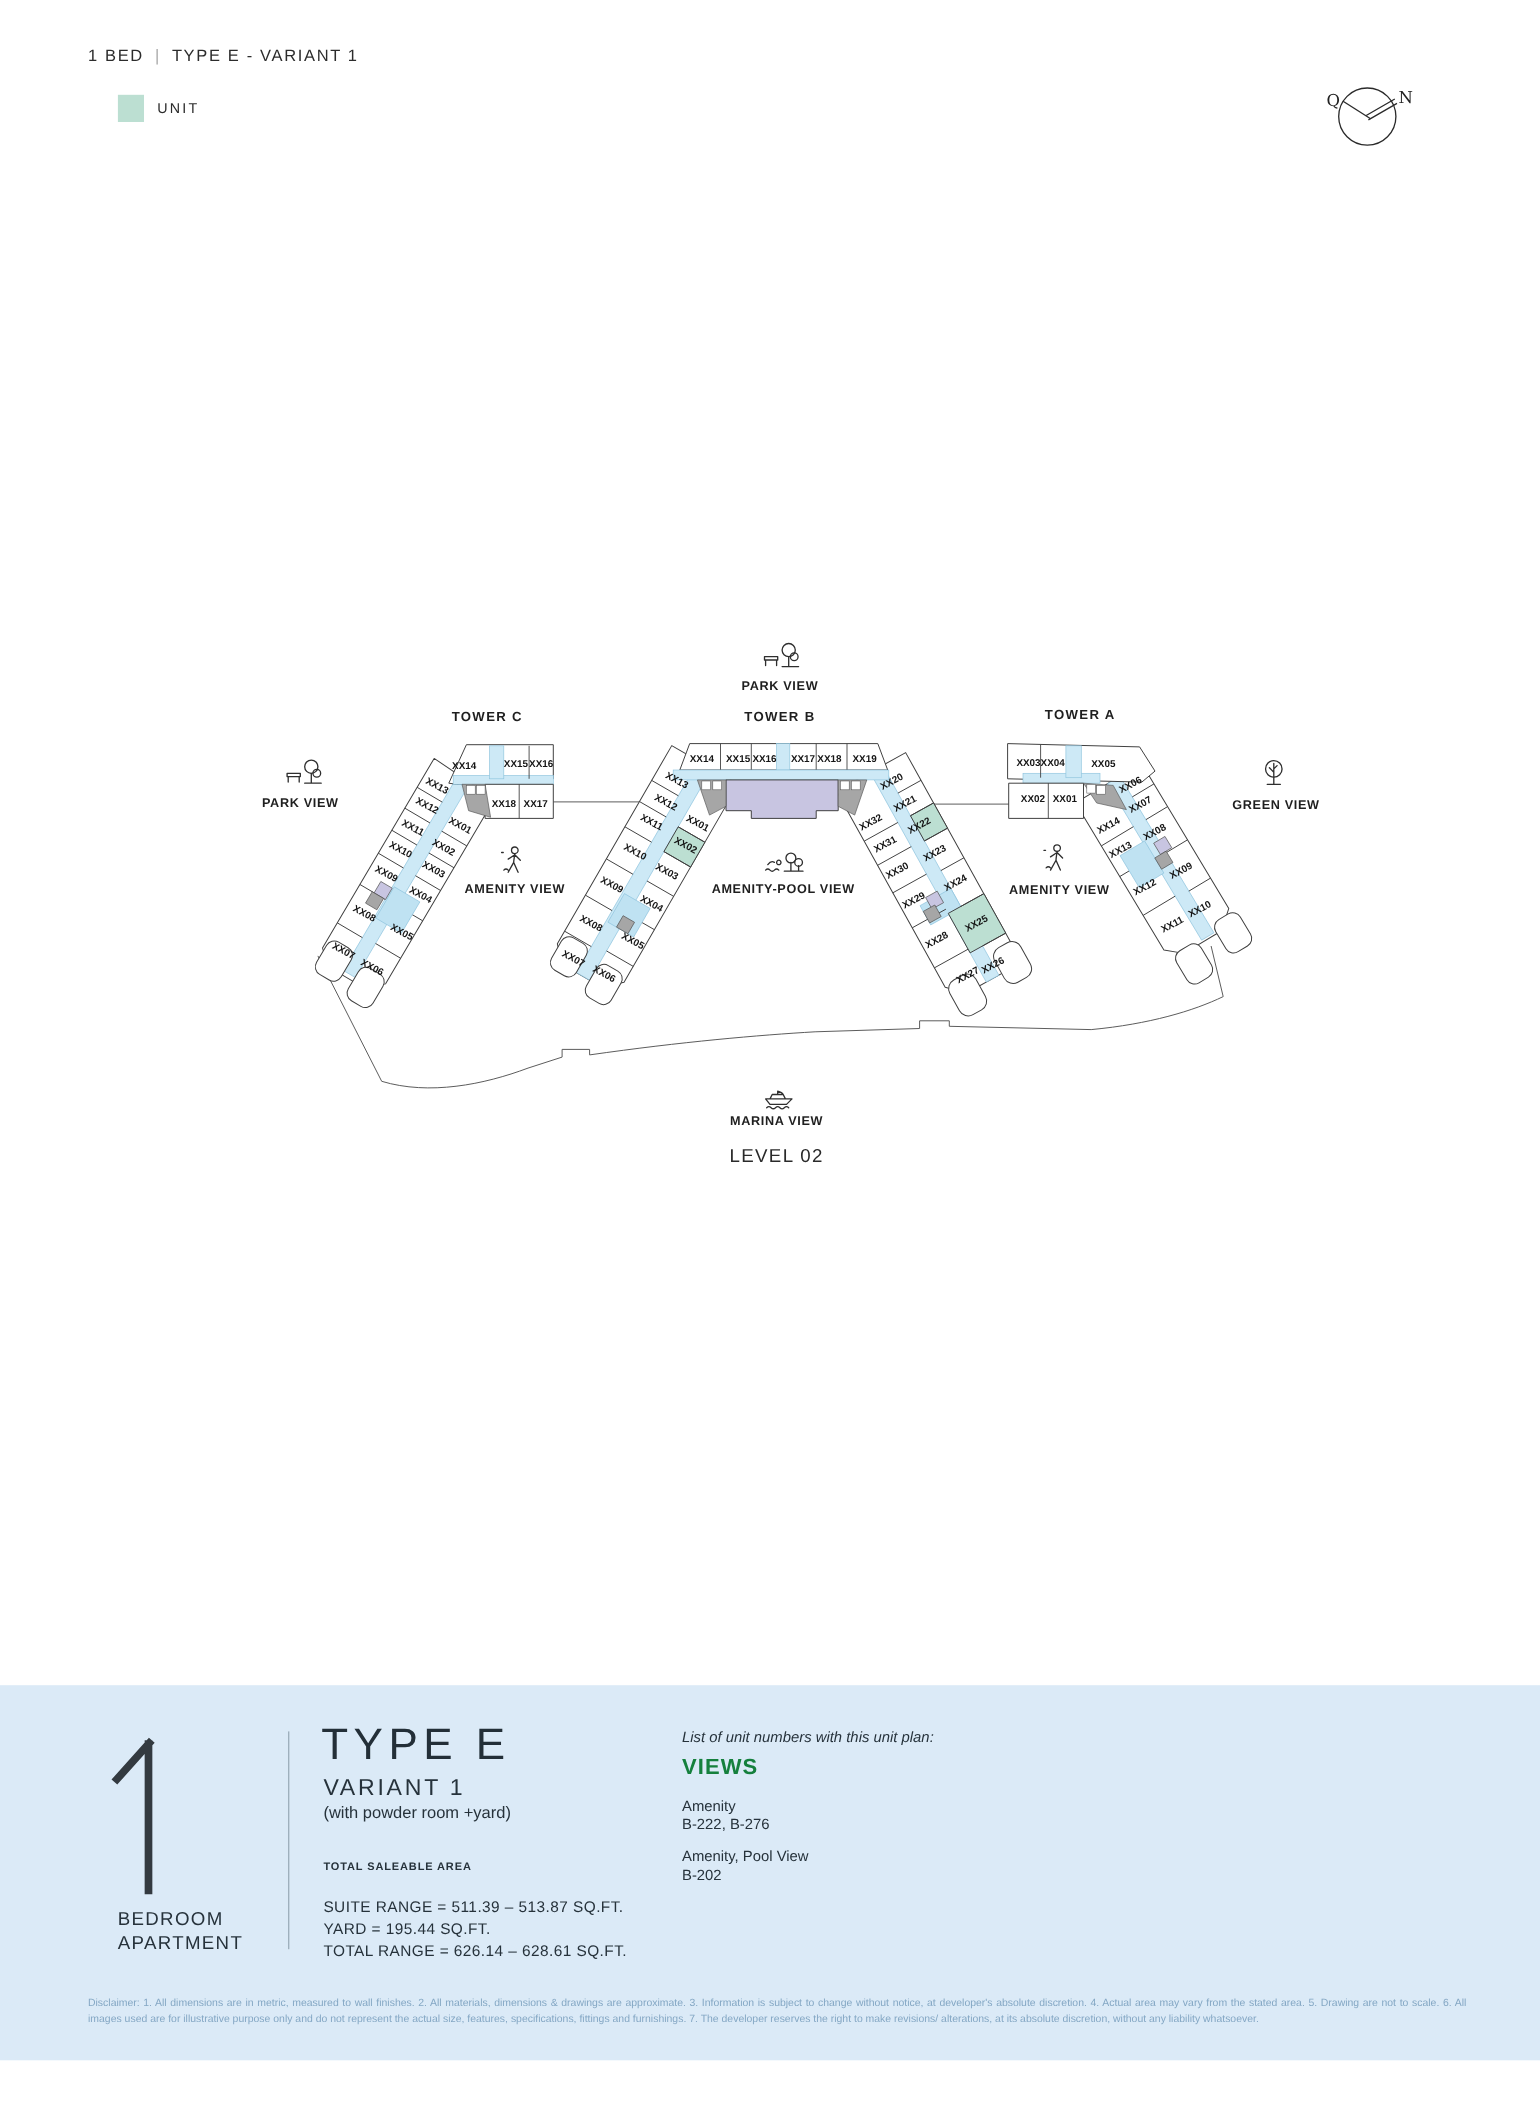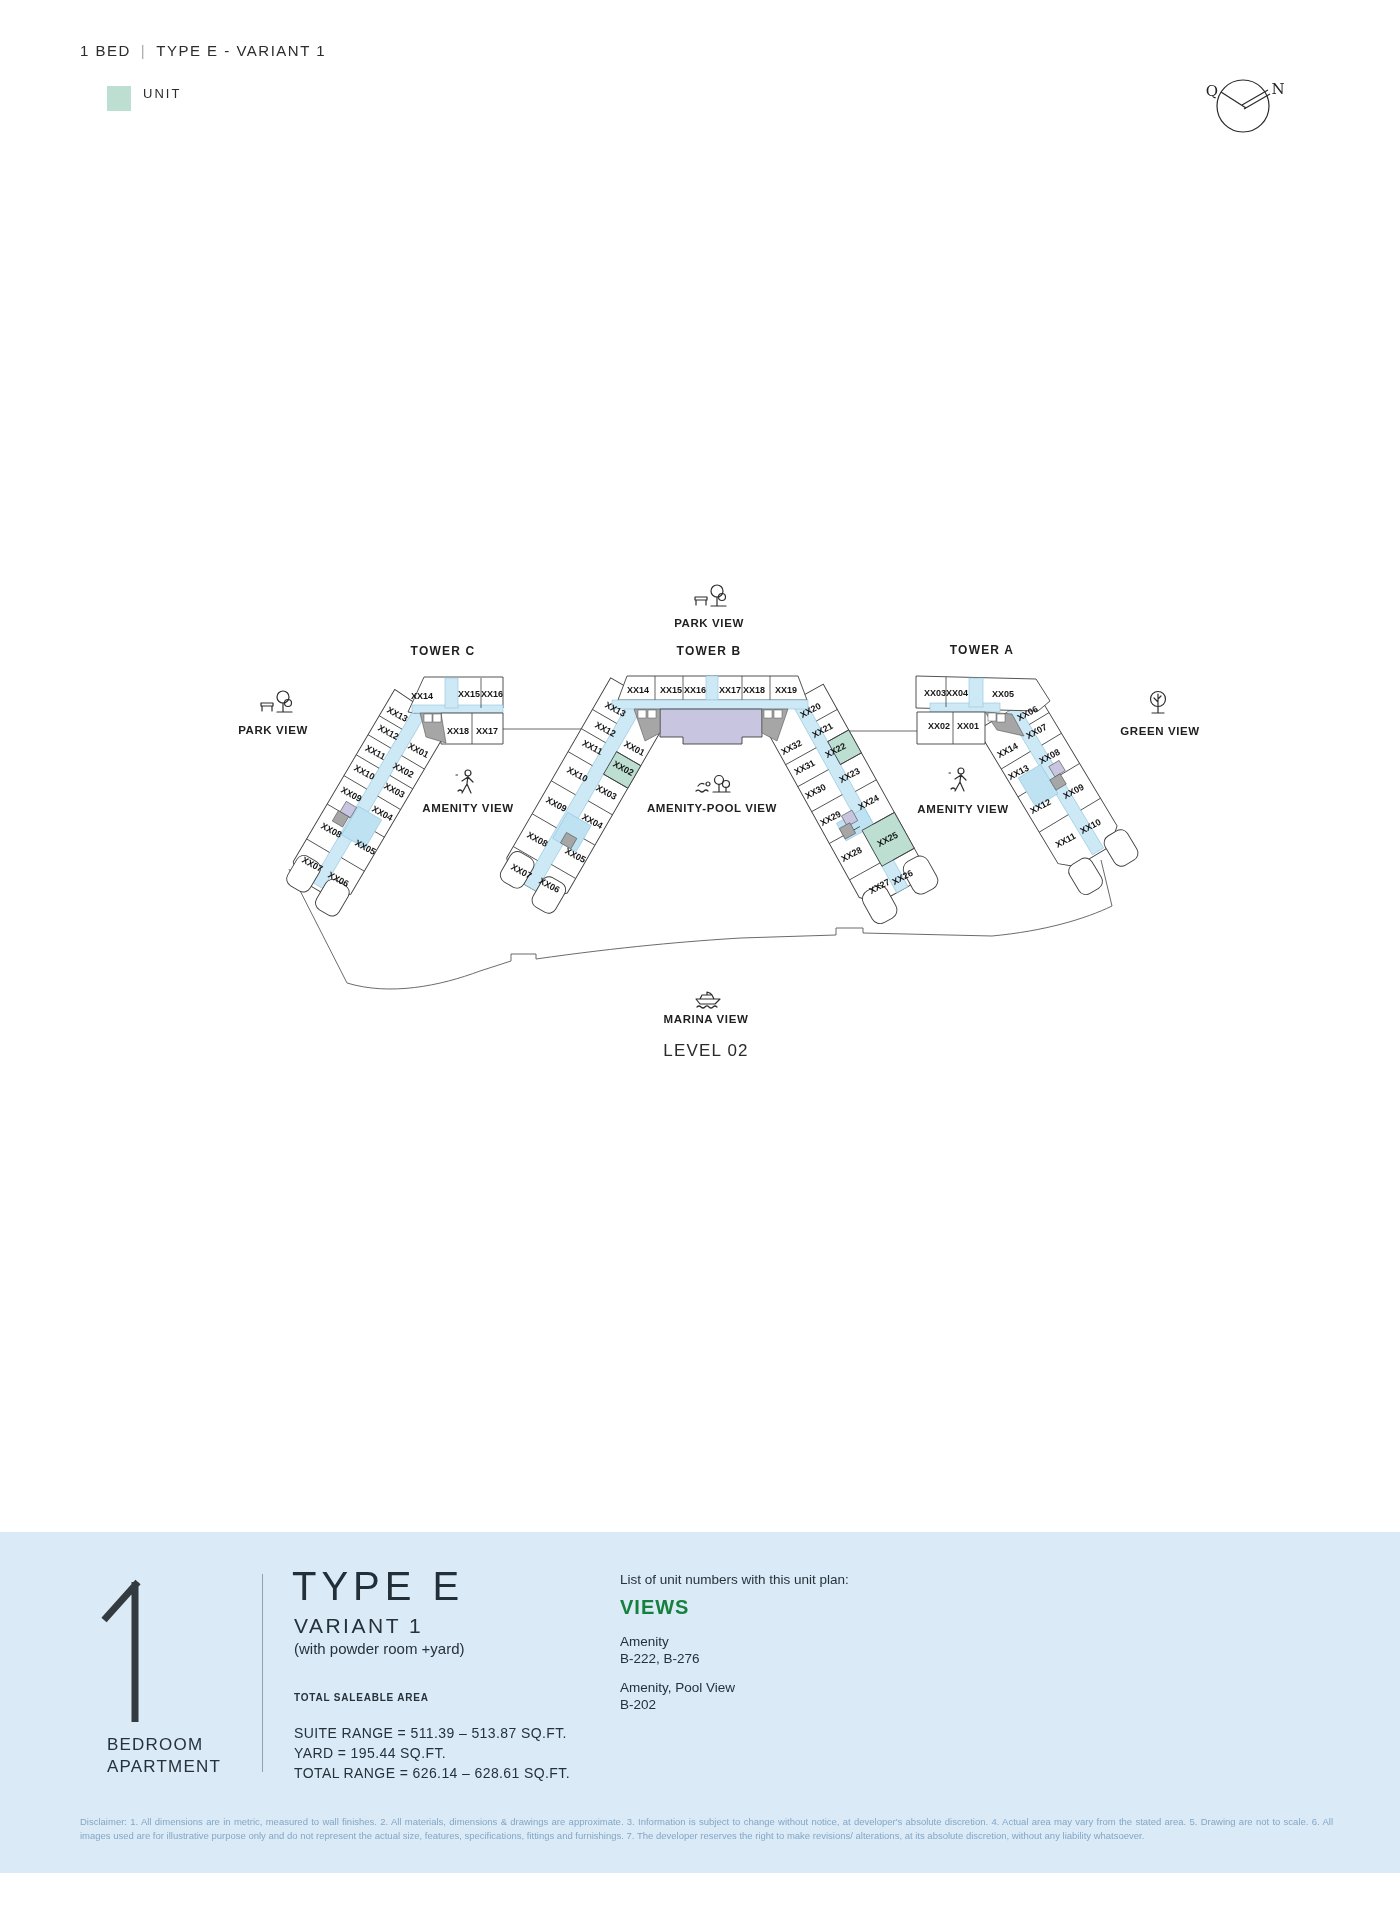--- a/index.html
+++ b/index.html
@@ -3,21 +3,21 @@
 <meta charset="utf-8">
 <style>
   html,body{margin:0;padding:0}
   body{width:1400px;height:1918px;position:relative;background:#ffffff;
        font-family:"Liberation Sans",sans-serif;color:#222;overflow:hidden}
   .abs{position:absolute}
   
   .doc-header{left:80px;top:42px;font-size:15px;letter-spacing:1.5px;color:#2c2c2c}
   .doc-header .hb{font-weight:400}
   .doc-header .hs{color:#aaaaaa;margin:0 10px;font-weight:300}
-  .legend{left:107px;top:86px;display:flex;align-items:flex-start;gap:12px}
+  .legend{left:107px;top:86px;display:flex;align-items:center;gap:12px}
   .legend-label{font-size:13px;letter-spacing:2px;color:#2c2c2c}
   
   #plan{left:0;top:0;width:1400px;height:1120px}
   .ic{fill:none;stroke:#2e2e2e;stroke-width:1.2;stroke-linecap:round;stroke-linejoin:round}
   .ic2{fill:none;stroke:#2a2a2a;stroke-width:1.2}
   .bld{fill:#ffffff;stroke:#3f3f3f;stroke-width:0.9;stroke-linejoin:round}
   .dv{stroke:#3f3f3f;stroke-width:0.8}
   .cor{stroke:#8fc4de;stroke-width:0.6}
   .hl{stroke:#3f3f3f;stroke-width:0.8}
   .bnd{fill:none;stroke:#5a5a5a;stroke-width:0.9}
@@ -31,21 +31,21 @@
   .sr{position:absolute;opacity:0;font-size:2px;pointer-events:none}
   .big-one{left:90px;top:40px;width:70px;height:160px}
   .bedroom{left:107px;top:202px;font-size:17px;font-weight:400;letter-spacing:1.2px;
            line-height:22px;color:#26323b}
   .vdiv{left:262px;top:42px;width:1px;height:198px;background:#90a2ae}
   .type-title{left:292px;top:32px;font-size:40px;letter-spacing:5px;color:#232f38}
   .variant{left:294px;top:82px;font-size:21px;letter-spacing:2.5px;color:#26323b}
   .variant-note{left:294px;top:108px;font-size:15px;color:#26323b}
   .area-head{left:294px;top:160px;font-size:10px;font-weight:700;letter-spacing:0.8px;color:#26323b}
   .area-line{left:294px;font-size:14px;letter-spacing:0.4px;color:#26323b}
-  .list-intro{left:620px;top:40px;font-size:13.5px;color:#26323b}
+  .list-intro{left:620px;top:40px;font-size:13.5px;font-style:italic;color:#26323b}
   .views-head{left:620px;top:64px;font-size:20px;font-weight:700;letter-spacing:1px;color:#15803d}
   .vg-label{left:620px;font-size:13.5px;font-weight:400;color:#26323b}
   .vg-units{left:620px;font-size:13.5px;color:#26323b}
   .disclaimer{left:80px;top:283px;width:1253px;font-size:9.5px;line-height:13.5px;
               color:#84a7c4;text-align:justify}
 </style>
 </head>
 <body>
 
 <div class="abs doc-header">

